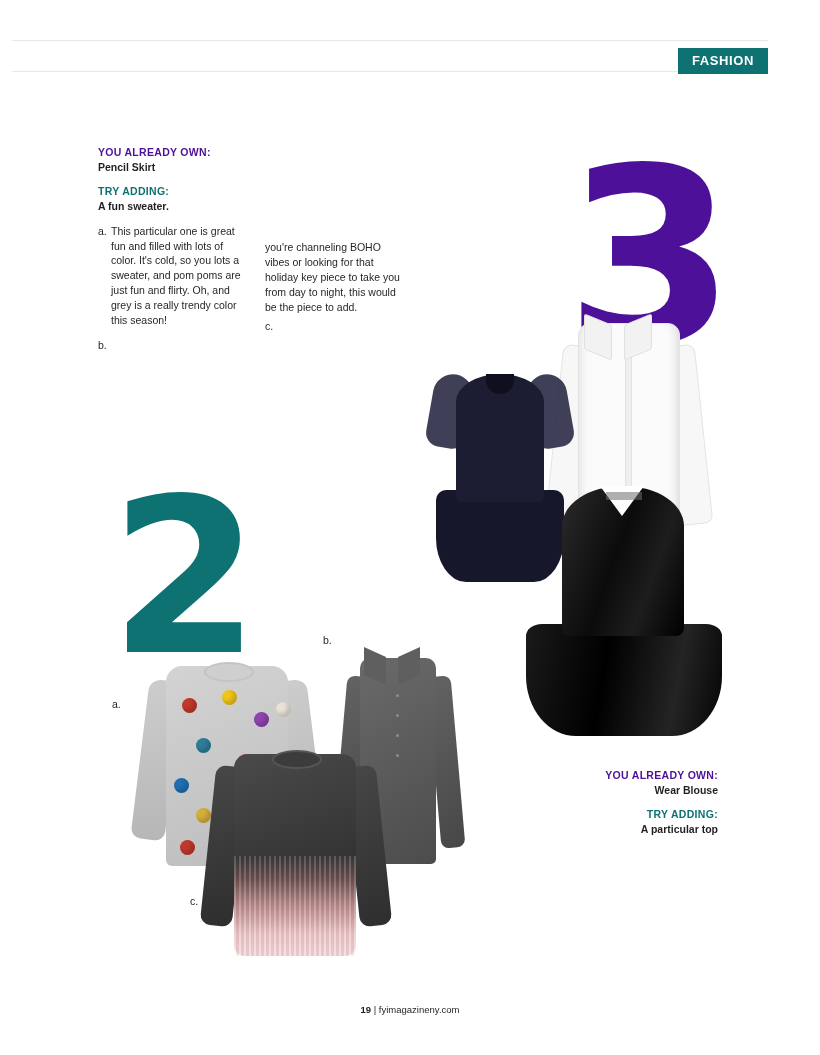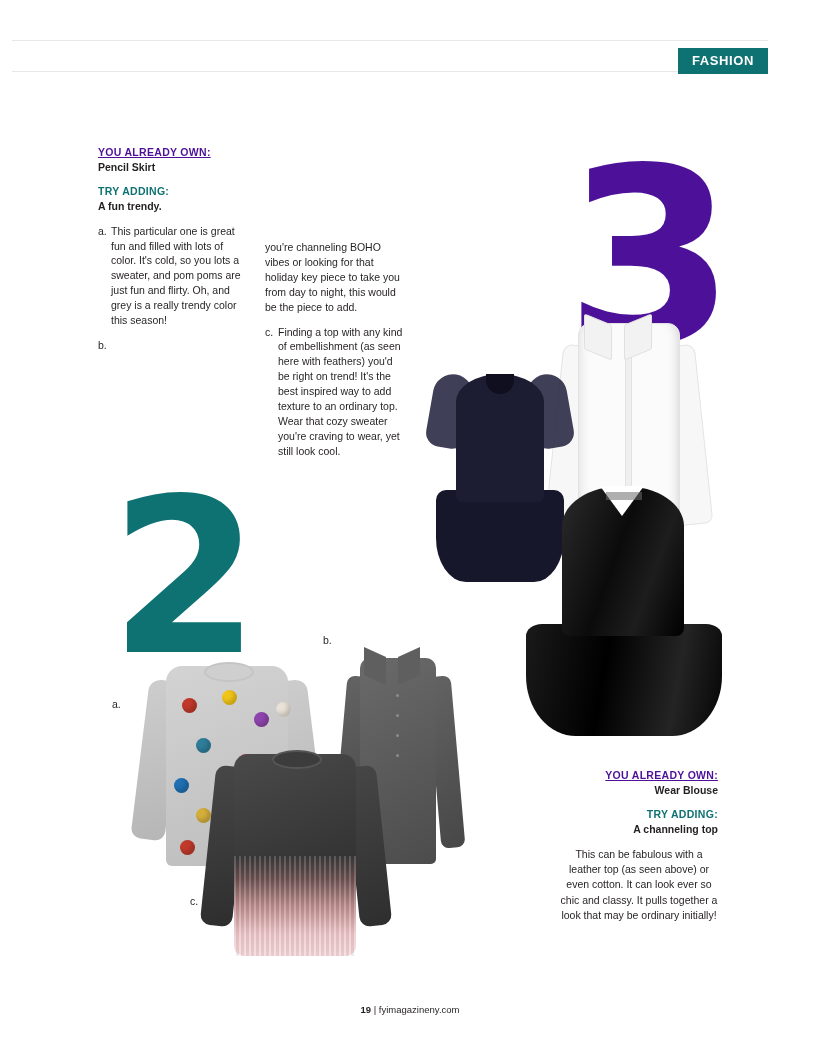--- a/index.html
+++ b/index.html
@@ -83,21 +83,21 @@
     position: absolute;
     font-size: 10.5px;
     line-height: 1.42;
     color: #231f20;
   }
   .kicker {
     font-size: 10.5px;
     font-weight: bold;
     letter-spacing: 0.3px;
   }
-  .kicker.purple { color: #4c1099; text-decoration: underline; }
+  .kicker.purple { color: #4c1099; }
   .kicker.teal   { color: #0e7273; }
   .sub-bold {
     font-size: 10.5px;
     font-weight: bold;
     color: #231f20;
     margin-bottom: 9px;
   }
   .sub-bold.tight { margin-bottom: 10px; }
   .item {
     position: relative;
@@ -318,45 +318,43 @@
 
   <div class="canvas"></div>
 
   <div class="numeral numeral-3">3</div>
   <div class="numeral numeral-2">2</div>
 
   <div class="col" id="col1">
     <div class="kicker purple">YOU ALREADY OWN:</div>
     <div class="sub-bold">Pencil Skirt</div>
     <div class="kicker teal">TRY ADDING:</div>
-    <div class="sub-bold tight">A fun trendy.</div>
+    <div class="sub-bold tight">A fun sweater.</div>
 
     <div class="item">
       <span class="marker">a.</span>
       <span>This particular one is great fun and filled with lots of color. It's cold, so you lots a sweater, and pom poms are just fun and flirty. Oh, and grey is a really trendy color this season!</span>
     </div>
     <div class="item">
       <span class="marker">b.</span>
     </div>
   </div>
 
   <div class="col" id="col2">
-    <div style="margin-bottom:10px;">you're channeling BOHO vibes or looking for that holiday key piece to take you from day to night, this would be the piece to add.</div>
+    <div style="margin-bottom:4px;">you're channeling BOHO vibes or looking for that holiday key piece to take you from day to night, this would be the piece to add.</div>
     <div class="item">
       <span class="marker">c.</span>
-      <span>Finding a top with any kind of embellishment (as seen here with feathers) you'd be right on trend! It's the best inspired way to add texture to an ordinary top. Wear that cozy sweater you're craving to wear, yet still look cool.</span>
     </div>
   </div>
 
   <div class="col" id="col3">
     <div class="kicker purple">YOU ALREADY OWN:</div>
     <div class="sub-bold">Wear Blouse</div>
     <div class="kicker teal">TRY ADDING:</div>
-    <div class="sub-bold tight">A channeling top</div>
-    <div class="body">This can be fabulous with a leather top (as seen above) or even cotton. It can look ever so chic and classy. It pulls together a look that may be ordinary initially!</div>
+    <div class="sub-bold tight">A particular top</div>
   </div>
 
   <div class="prod blouse-white">
     <div class="bw-sleeve-l"></div>
     <div class="bw-sleeve-r"></div>
     <div class="bw-body"></div>
     <div class="bw-placket"></div>
     <div class="bw-collar-l"></div>
     <div class="bw-collar-r"></div>
   </div>

